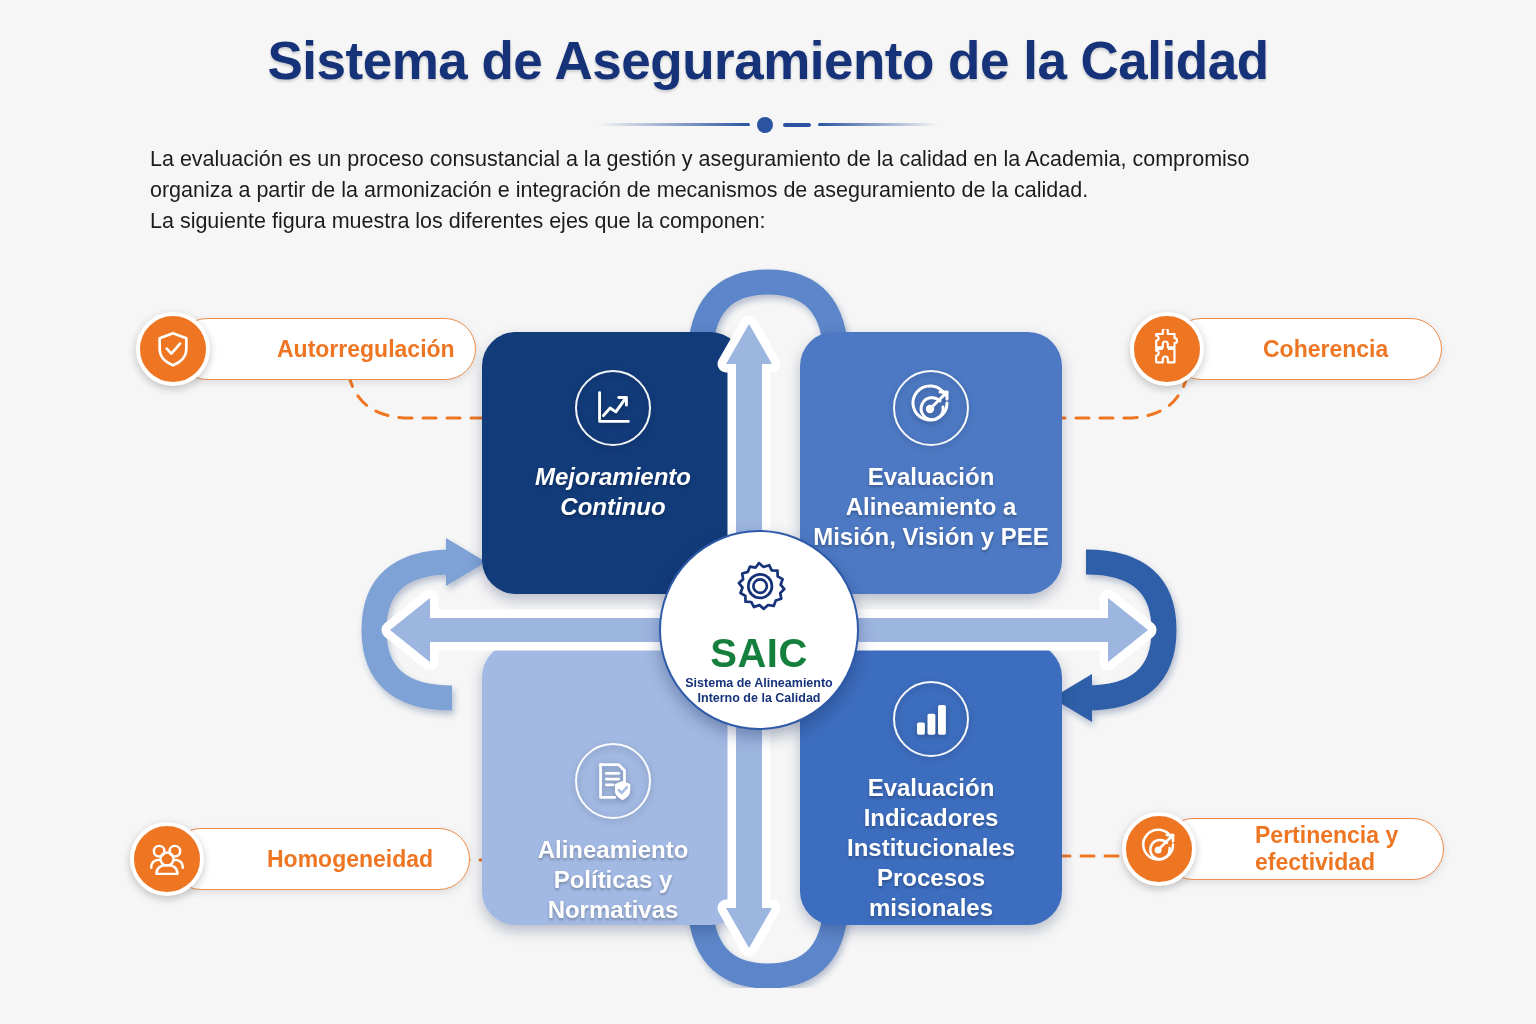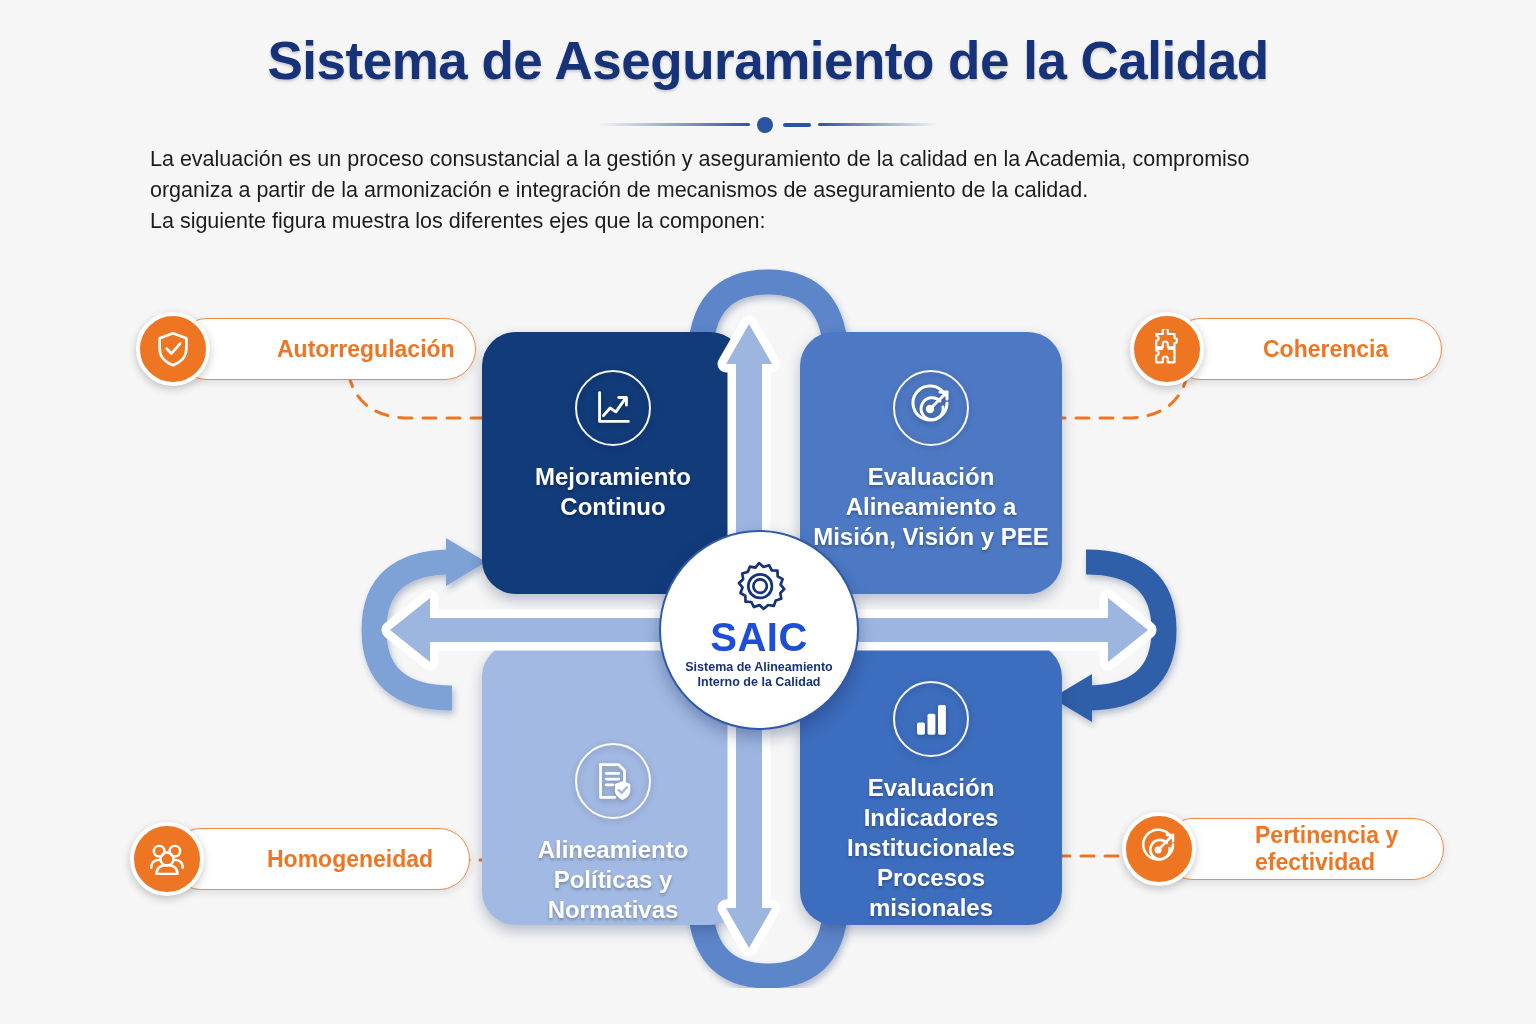--- a/index.html
+++ b/index.html
@@ -66,39 +66,39 @@
     border: 2.6px solid rgba(255,255,255,0.95);
     display: flex; align-items: center; justify-content: center;
     filter: drop-shadow(0 2px 3px rgba(0,0,0,.25));
   }
   .card .cap {
     margin-top: 16px;
     font-size: 24px; font-weight: bold; line-height: 30px;
     text-shadow: 0 2px 3px rgba(0,0,0,0.28);
     padding: 0 8px;
   }
-  #card-tl { left: 482px; top: 64px;  height: 262px; padding-top: 38px; background: #123b7a; }
+  #card-tl { left: 482px; top: 64px;  height: 262px; padding-top: 38px; background: #123b7a; font-style: italic; }
   #card-tr { left: 800px; top: 64px;  height: 262px; padding-top: 38px; background: #4d79c4; }
   #card-bl { left: 482px; top: 375px; height: 282px; padding-top: 38px; background: #a2b9e3; justify-content: flex-end; }
   #card-br { left: 800px; top: 375px; height: 282px; padding-top: 38px; background: #3d6dbe; }
 
   
   #saic {
     position: absolute; left: 659px; top: 262px;
     width: 200px; height: 200px; border-radius: 50%;
     background: #ffffff;
     border: 2px solid #2f5aa8;
     box-shadow: 0 7px 16px rgba(20,40,90,0.35);
     display: flex; flex-direction: column; align-items: center;
     padding-top: 26px; z-index: 6;
   }
   #saic .gear { filter: none; }
   #saic .saic-word {
-    margin-top: 0;
-    font-size: 40px; font-weight: bold; color: #1d4ed8; letter-spacing: 0.5px;
+    margin-top: 16px;
+    font-size: 40px; font-weight: bold; color: #15803d; letter-spacing: 0.5px;
     line-height: 42px;
   }
   #saic .saic-sub {
     margin-top: 2px; font-size: 12.5px; font-weight: bold; line-height: 15px;
     color: #16337a; text-align: center;
   }
 
   
   .badge { position: absolute; display: flex; align-items: center; z-index: 8; }
   .badge .pill {

